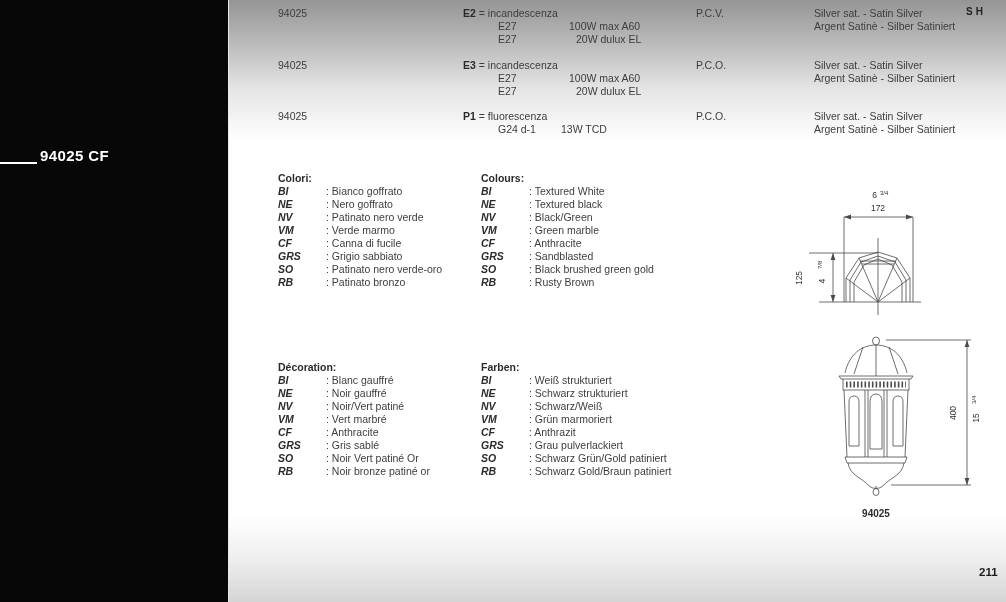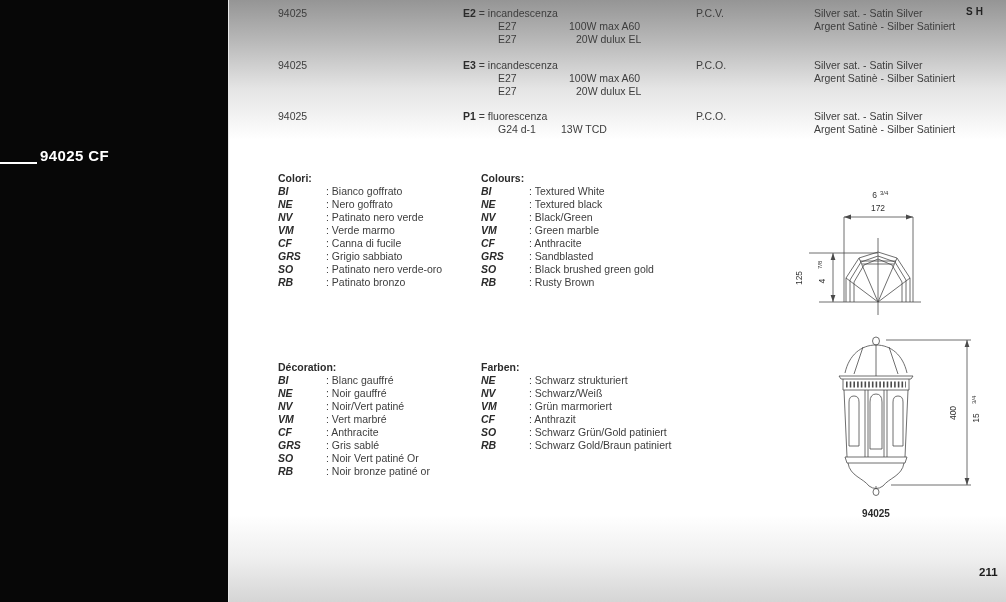--- a/index.html
+++ b/index.html
@@ -130,24 +130,26 @@
       <div class="crow"><span class="ccode">NV</span><span class="cdesc">: Noir/Vert patiné</span></div>
       <div class="crow"><span class="ccode">VM</span><span class="cdesc">: Vert marbré</span></div>
       <div class="crow"><span class="ccode">CF</span><span class="cdesc">: Anthracite</span></div>
       <div class="crow"><span class="ccode">GRS</span><span class="cdesc">: Gris sablé</span></div>
       <div class="crow"><span class="ccode">SO</span><span class="cdesc">: Noir Vert patiné Or</span></div>
       <div class="crow"><span class="ccode">RB</span><span class="cdesc">: Noir bronze patiné or</span></div>
     </div>
 
     <div class="clist" style="left:252px;top:361px">
       <div class="chead">Farben:</div>
+      <div class="crow"><span class="ccode">BI</span><span class="cdesc">: Weiß strukturiert</span></div>
       <div class="crow"><span class="ccode">NE</span><span class="cdesc">: Schwarz strukturiert</span></div>
       <div class="crow"><span class="ccode">NV</span><span class="cdesc">: Schwarz/Weiß</span></div>
       <div class="crow"><span class="ccode">VM</span><span class="cdesc">: Grün marmoriert</span></div>
       <div class="crow"><span class="ccode">CF</span><span class="cdesc">: Anthrazit</span></div>
+      <div class="crow"><span class="ccode">GRS</span><span class="cdesc">: Grau pulverlackiert</span></div>
       <div class="crow"><span class="ccode">SO</span><span class="cdesc">: Schwarz Grün/Gold patiniert</span></div>
       <div class="crow"><span class="ccode">RB</span><span class="cdesc">: Schwarz Gold/Braun patiniert</span></div>
     </div>
 
     <svg class="drawing-svg" width="216" height="345" viewBox="0 0 216 345">
 
       <g>
         <text x="86" y="18" text-anchor="end">6</text>
         <text class="frac" x="89" y="15">3/4</text>
         <text x="87" y="31" text-anchor="middle">172</text>

